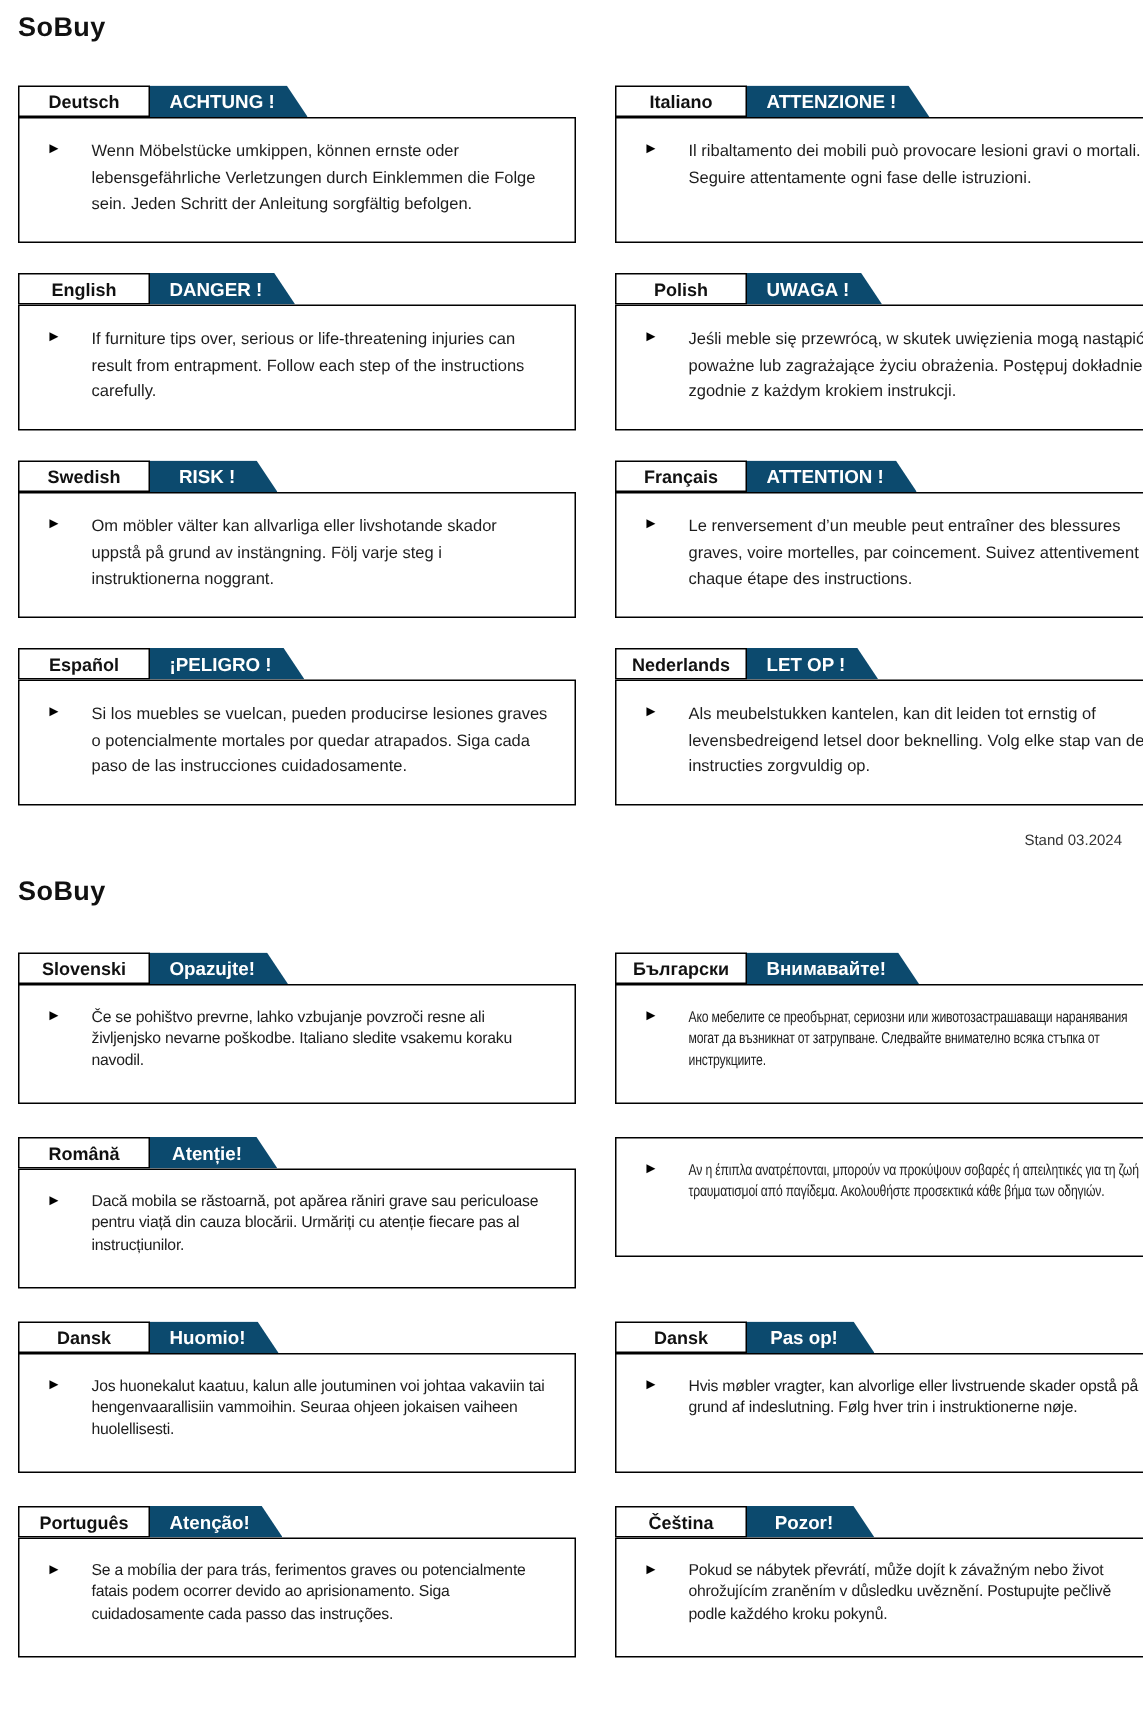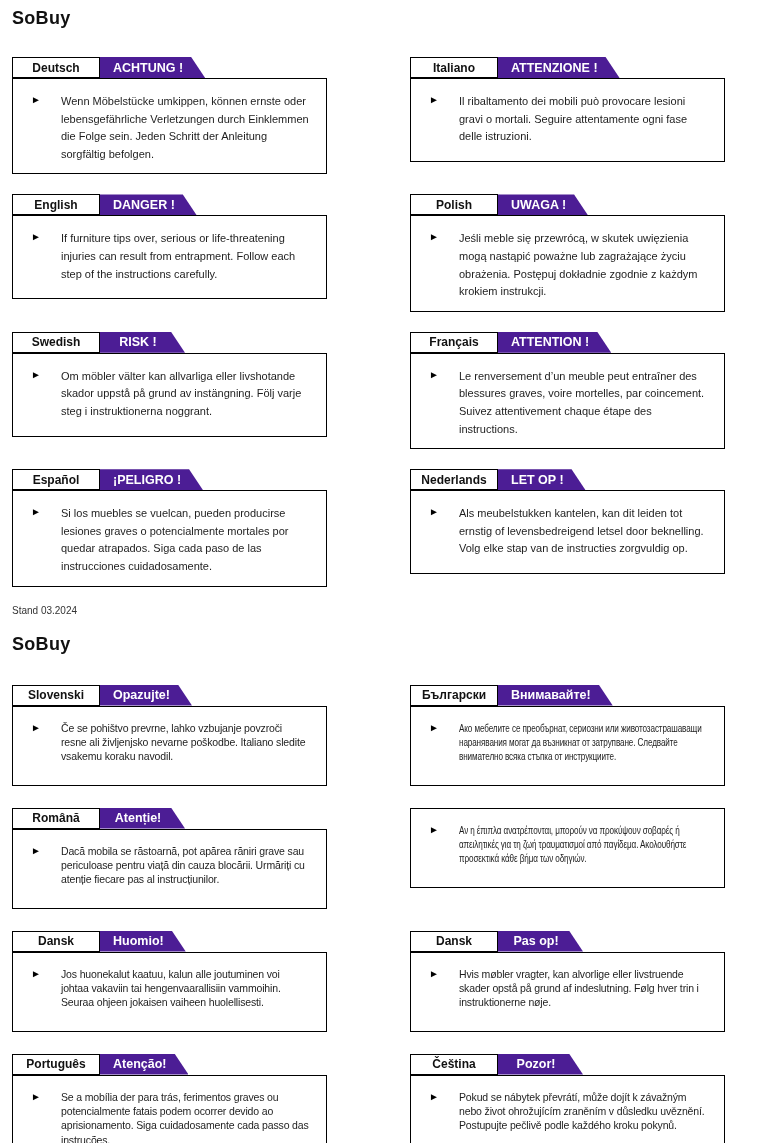--- a/index.html
+++ b/index.html
@@ -22,21 +22,21 @@
   .logo-mid { margin-top: 18px; margin-bottom: 30px; }
 
   .section {
     display: grid;
     grid-template-columns: 340px 340px;
     column-gap: 58px;
   }
   .section-top { row-gap: 20px; }
   .section-bottom { row-gap: 22px; }
 
-  .block { width: 315px; }
+  .block { width: 372px; }
 
   .tab {
     display: flex;
     height: 21px;
     align-items: stretch;
   }
   .lang {
     background: #fff;
     border: 1.5px solid #000;
     min-width: 88px;
@@ -44,21 +44,21 @@
     display: flex;
     align-items: center;
     justify-content: center;
     font-weight: bold;
     font-size: 12px;
     color: #111;
     position: relative;
     z-index: 2;
   }
   .warn {
-    background: #4c1d95;
+    background: #0c4a6e;
     color: #fff;
     font-weight: bold;
     font-size: 12.5px;
     display: flex;
     align-items: center;
     justify-content: center;
     min-width: 86px;
     padding: 0 22px 0 14px;
     margin-left: -1px;
     clip-path: polygon(0 0, calc(100% - 14px) 0, 100% 100%, 0 100%);
@@ -94,21 +94,21 @@
     letter-spacing: -0.15px;
   }
   .squish {
     width: 129%;
     transform: scaleX(0.775);
     transform-origin: 0 0;
     letter-spacing: -0.3px;
   }
 
   .stand {
-    text-align: left;
+    text-align: right;
     font-size: 10px;
     color: #333;
     margin-top: 16px;
     padding-right: 2px;
   }
   .stand-mid { margin-top: 18px; }
 </style>
 </head>
 <body>
 

